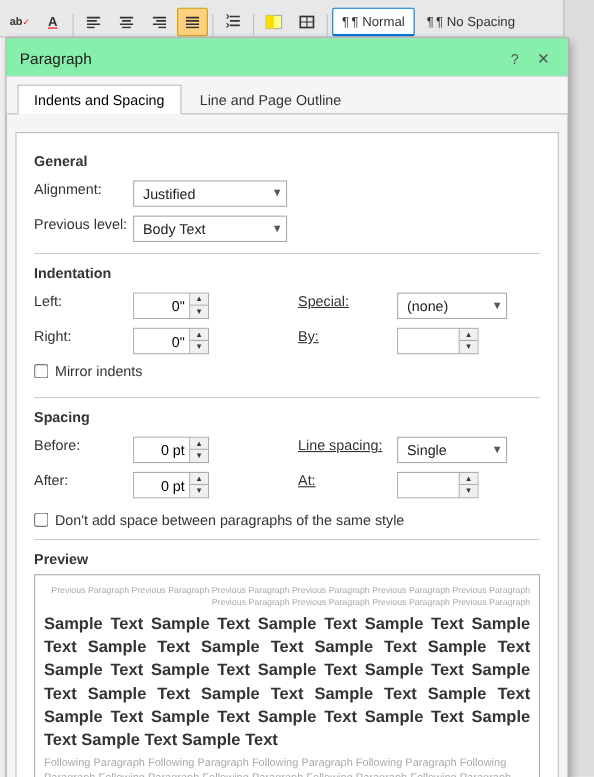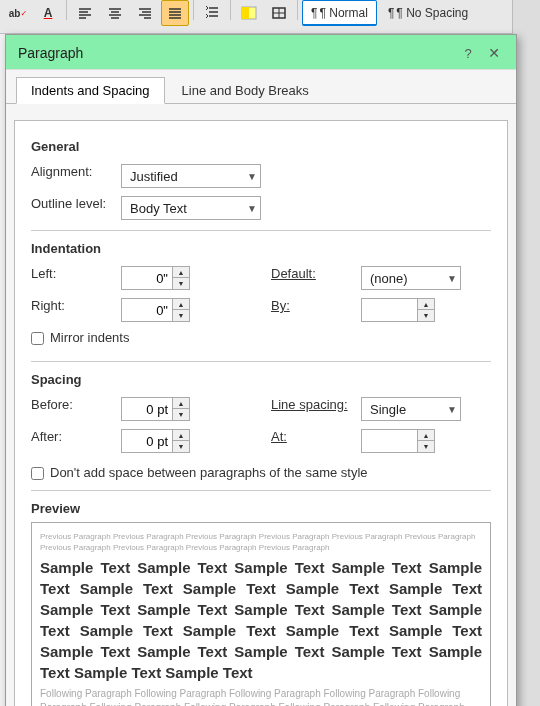--- a/index.html
+++ b/index.html
@@ -8,21 +8,21 @@
       font-size: 13px;
       background: #f0f0f0;
       width: 540px;
       height: 706px;
       overflow: hidden;
     }
 
     
     .toolbar {
       display: flex;
-      align-items: flex-start;
+      align-items: flex-end;
       background: #e8e8e8;
       border-bottom: 1px solid #c0c0c0;
       height: 34px;
       padding: 0 4px;
       gap: 2px;
     }
     .toolbar-btn {
       display: flex;
       align-items: center;
       justify-content: center;
@@ -235,21 +235,21 @@
     
     .section-divider {
       border: none;
       border-top: 1px solid #ccc;
       margin: 10px 0;
     }
 
     
     .checkbox-row {
       display: flex;
-      align-items: flex-end;
+      align-items: center;
       gap: 6px;
       margin-bottom: 6px;
     }
     .checkbox-row input[type=checkbox] {
       width: 13px;
       height: 13px;
       cursor: pointer;
     }
     .checkbox-label {
       font-size: 13px;
@@ -281,20 +281,21 @@
       min-height: 90px;
       font-size: 9px;
       color: #555;
       line-height: 1.4;
       overflow: hidden;
     }
     .preview-prev-para {
       color: #aaa;
       font-size: 8px;
       margin-bottom: 4px;
+      text-align: right;
     }
     .preview-current {
       color: #333;
       font-size: 15px;
       font-weight: bold;
       margin-bottom: 4px;
       text-align: justify;
     }
     .preview-next-para {
       color: #aaa;
@@ -439,21 +440,21 @@
       <span class="dialog-help">?</span>
       <span class="dialog-close">✕</span>
     </div>
   </div>
 
   <div class="dialog-tabs">
     <div class="tab active">
       <span>Indents and Spacing</span>
     </div>
     <div class="tab">
-      <span>Line and Body Breaks</span>
+      <span>Line and Page Outline</span>
     </div>
   </div>
 
   <div class="dialog-body">
 
     <div class="section-header">General</div>
 
     <div class="form-row">
       <label class="form-label">Alignment:</label>
       <div class="form-select-wrap">
@@ -461,21 +462,21 @@
           <option>Justified</option>
           <option>Left</option>
           <option>Centered</option>
           <option>Right</option>
         </select>
         <span class="select-arrow">▼</span>
       </div>
     </div>
 
     <div class="form-row">
-      <label class="form-label">Outline level:</label>
+      <label class="form-label">Previous level:</label>
       <div class="form-select-wrap">
         <select class="form-select" style="min-width: 140px;">
           <option>Body Text</option>
           <option>Level 1</option>
           <option>Level 2</option>
           <option>Level 3</option>
         </select>
         <span class="select-arrow">▼</span>
       </div>
     </div>
@@ -508,21 +509,21 @@
             </div>
           </div>
         </div>
         <div class="checkbox-row">
           <input type="checkbox" style="">
           <label class="checkbox-label">Mirror indents</label>
         </div>
       </div>
       <div class="col-right">
         <div class="form-row">
-          <label class="form-label u-label">Default:</label>
+          <label class="form-label u-label">Special:</label>
           <div class="form-select-wrap">
             <select class="form-select" style="min-width: 100px;">
               <option>(none)</option>
               <option>First line</option>
               <option>Hanging</option>
             </select>
             <span class="select-arrow">▼</span>
           </div>
         </div>
         <div class="form-row">

